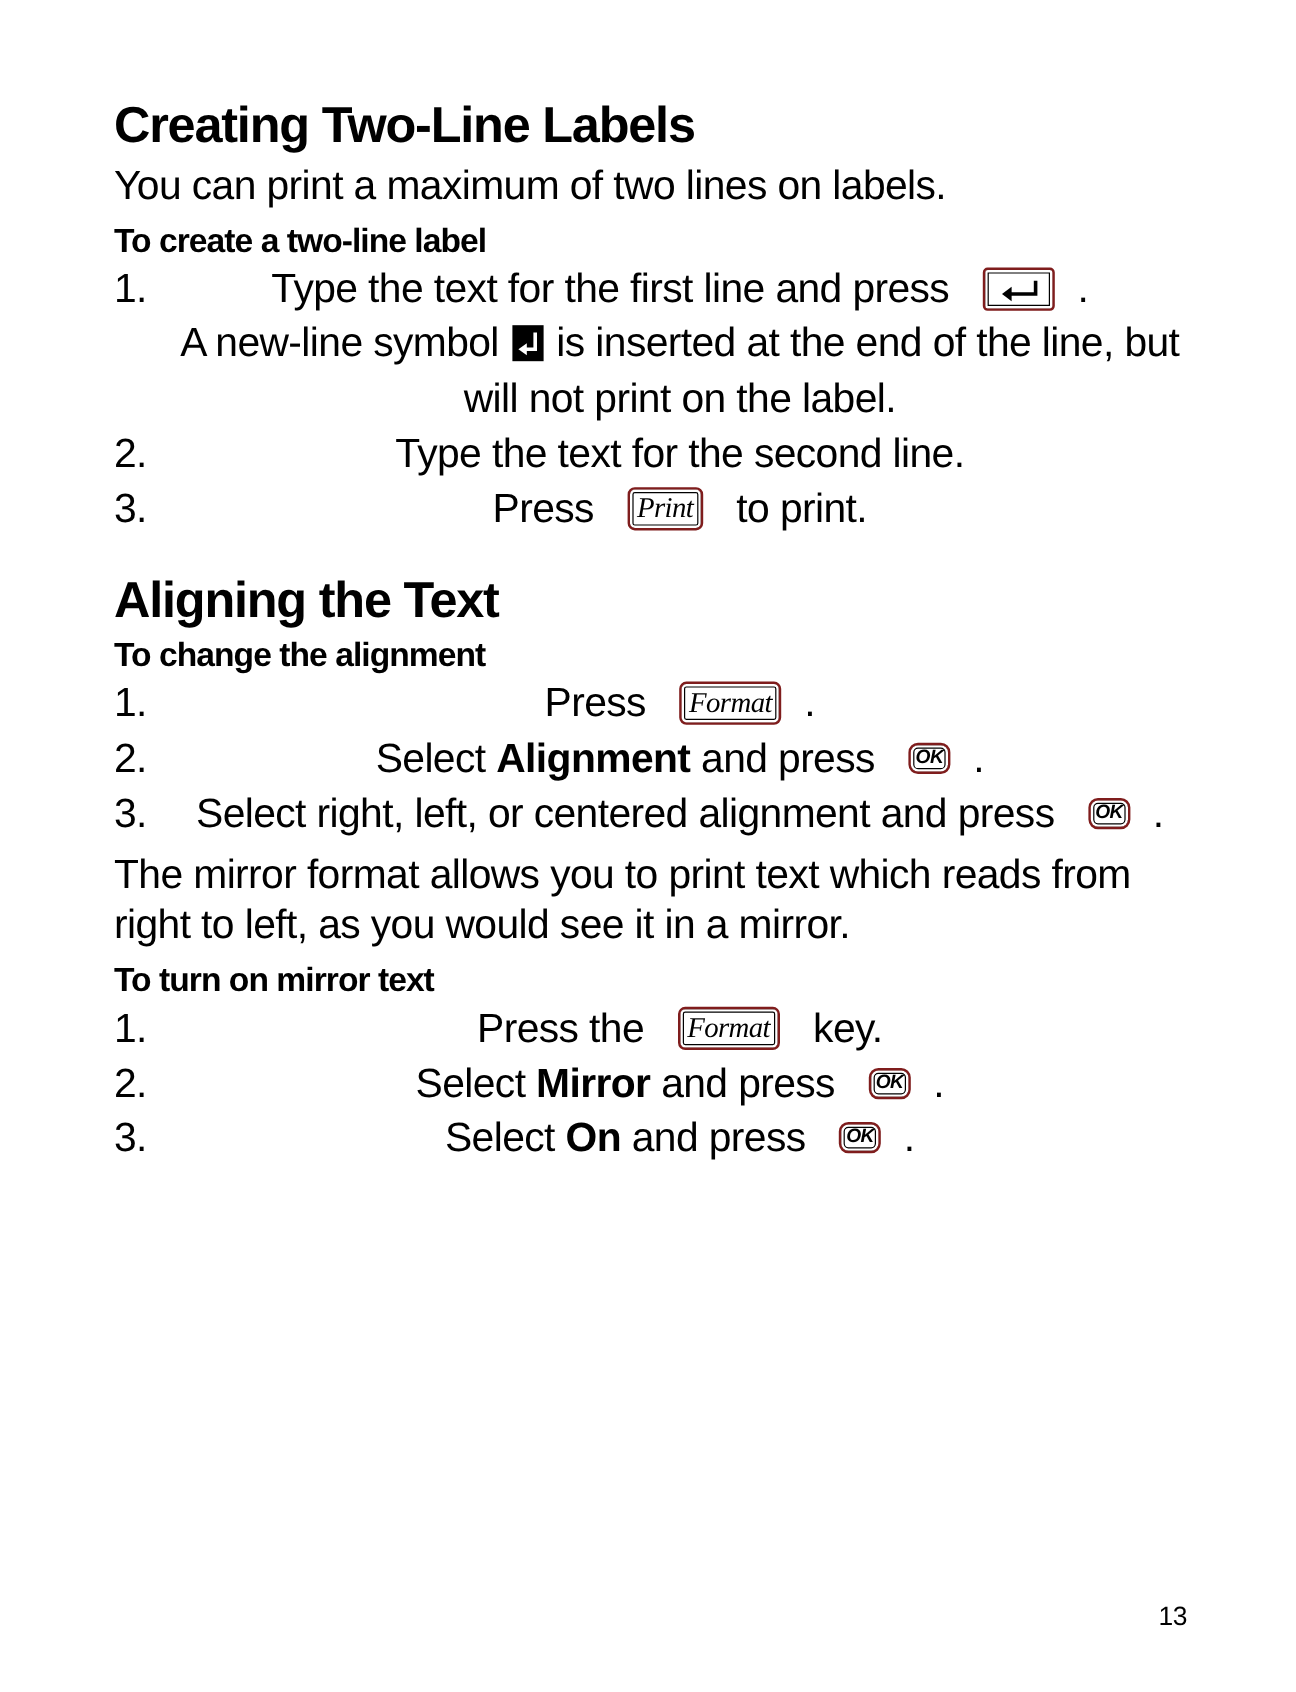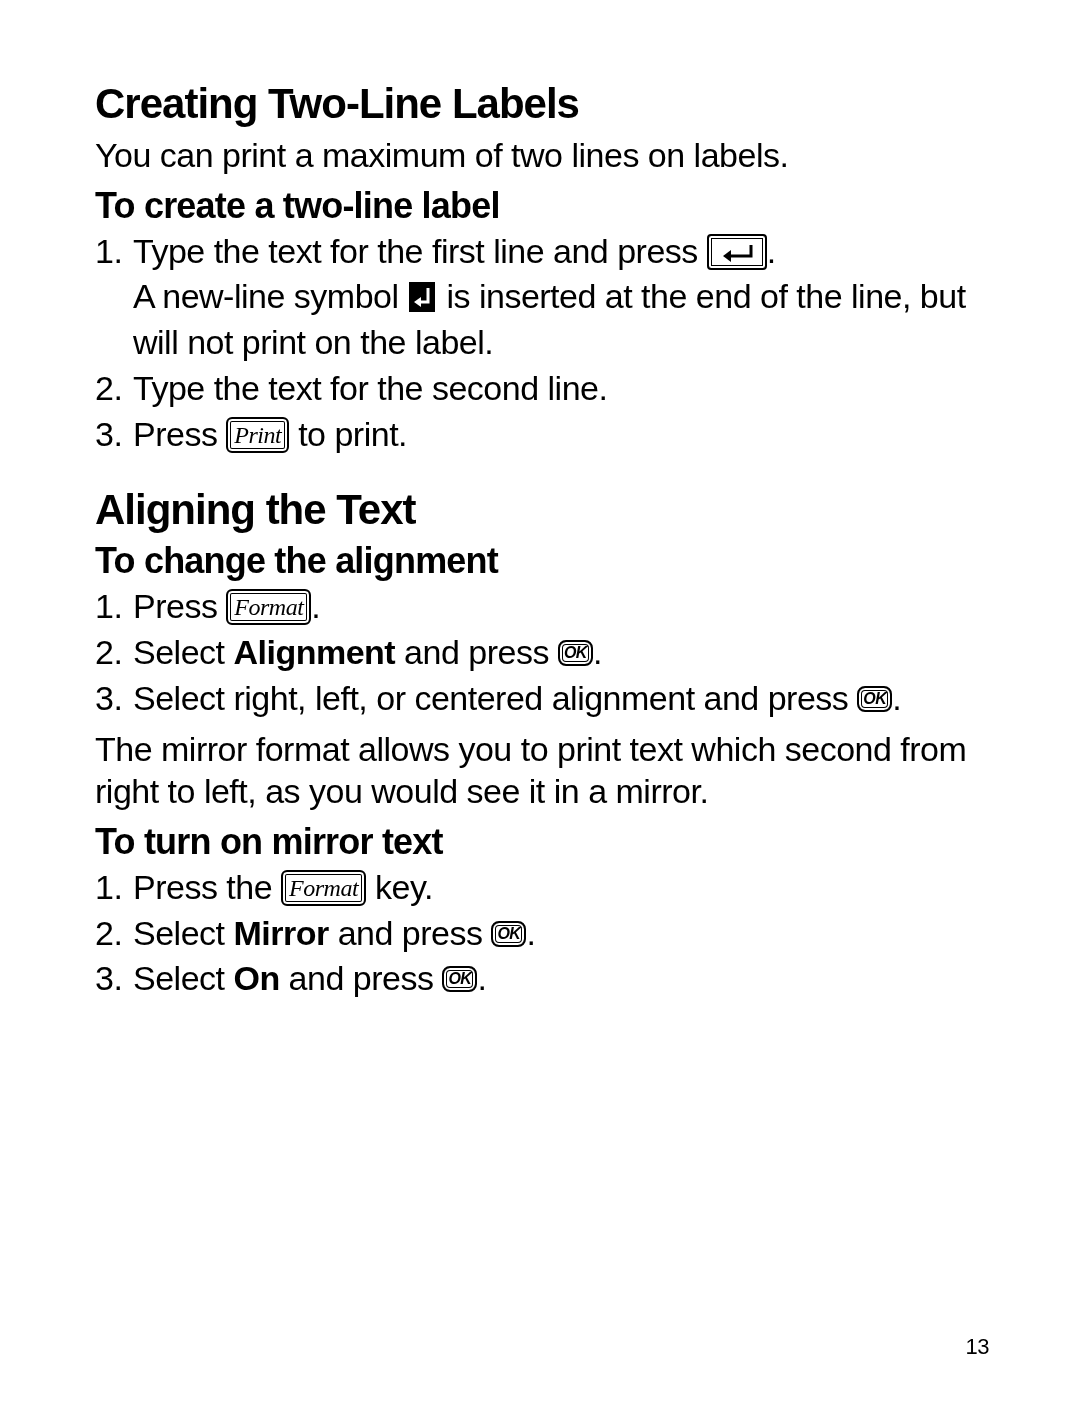--- a/index.html
+++ b/index.html
@@ -25,52 +25,53 @@
     letter-spacing: -1px;
   }
   h2.section.first { margin-top: 0; }
   h2.section.later { margin-top: 28px; }
   .para {
     font-size: 34px;
     line-height: 1.25;
     margin: 0 0 8px 0;
   }
   .subhead {
-    font-size: 36px;
+    font-size: 28px;
     font-weight: 700;
     margin: 6px 0 2px 0;
     letter-spacing: -0.8px;
   }
   ol.steps {
     list-style: none;
     counter-reset: step;
     margin: 0 0 6px 0;
     padding: 0;
     font-size: 34px;
     line-height: 1.35;
   }
   ol.steps > li {
     counter-increment: step;
     padding-left: 38px;
     position: relative;
     margin: 0;
+    text-align: center;
   }
   ol.steps > li::before {
     content: counter(step) ".";
     position: absolute;
     left: 0;
     top: 0;
   }
   .keybtn {
     display: inline-block;
     vertical-align: middle;
-    border: 2px solid #000000;
+    border: 2px solid #7f1d1d;
     border-radius: 6px;
     padding: 0 6px;
-    margin: 0 0;
+    margin: 0 19px;
     line-height: 1;
     box-shadow: inset 0 0 0 2px #fff, inset 0 0 0 3px #000;
     position: relative;
     top: -2px;
   }
   .keybtn.txt {
     font-family: "Comic Sans MS", "Segoe Script", cursive;
     font-size: 24px;
     font-style: italic;
     padding: 4px 6px 4px 6px;
@@ -146,21 +147,21 @@
       <span>Press </span><span class="keybtn txt">Format</span><span>.</span>
     </li>
     <li>
       <span>Select </span><b>Alignment</b><span> and press </span><span class="keybtn ok">OK</span><span>.</span>
     </li>
     <li>
       <span>Select right, left, or centered alignment and press </span><span class="keybtn ok">OK</span><span>.</span>
     </li>
   </ol>
 
-  <p class="para">The mirror format allows you to print text which second from right to left, as you would see it in a mirror.</p>
+  <p class="para">The mirror format allows you to print text which reads from right to left, as you would see it in a mirror.</p>
   <div class="subhead">To turn on mirror text</div>
   <ol class="steps">
     <li>
       <span>Press the </span><span class="keybtn txt">Format</span><span> key.</span>
     </li>
     <li>
       <span>Select </span><b>Mirror</b><span> and press </span><span class="keybtn ok">OK</span><span>.</span>
     </li>
     <li>
       <span>Select </span><b>On</b><span> and press </span><span class="keybtn ok">OK</span><span>.</span>

